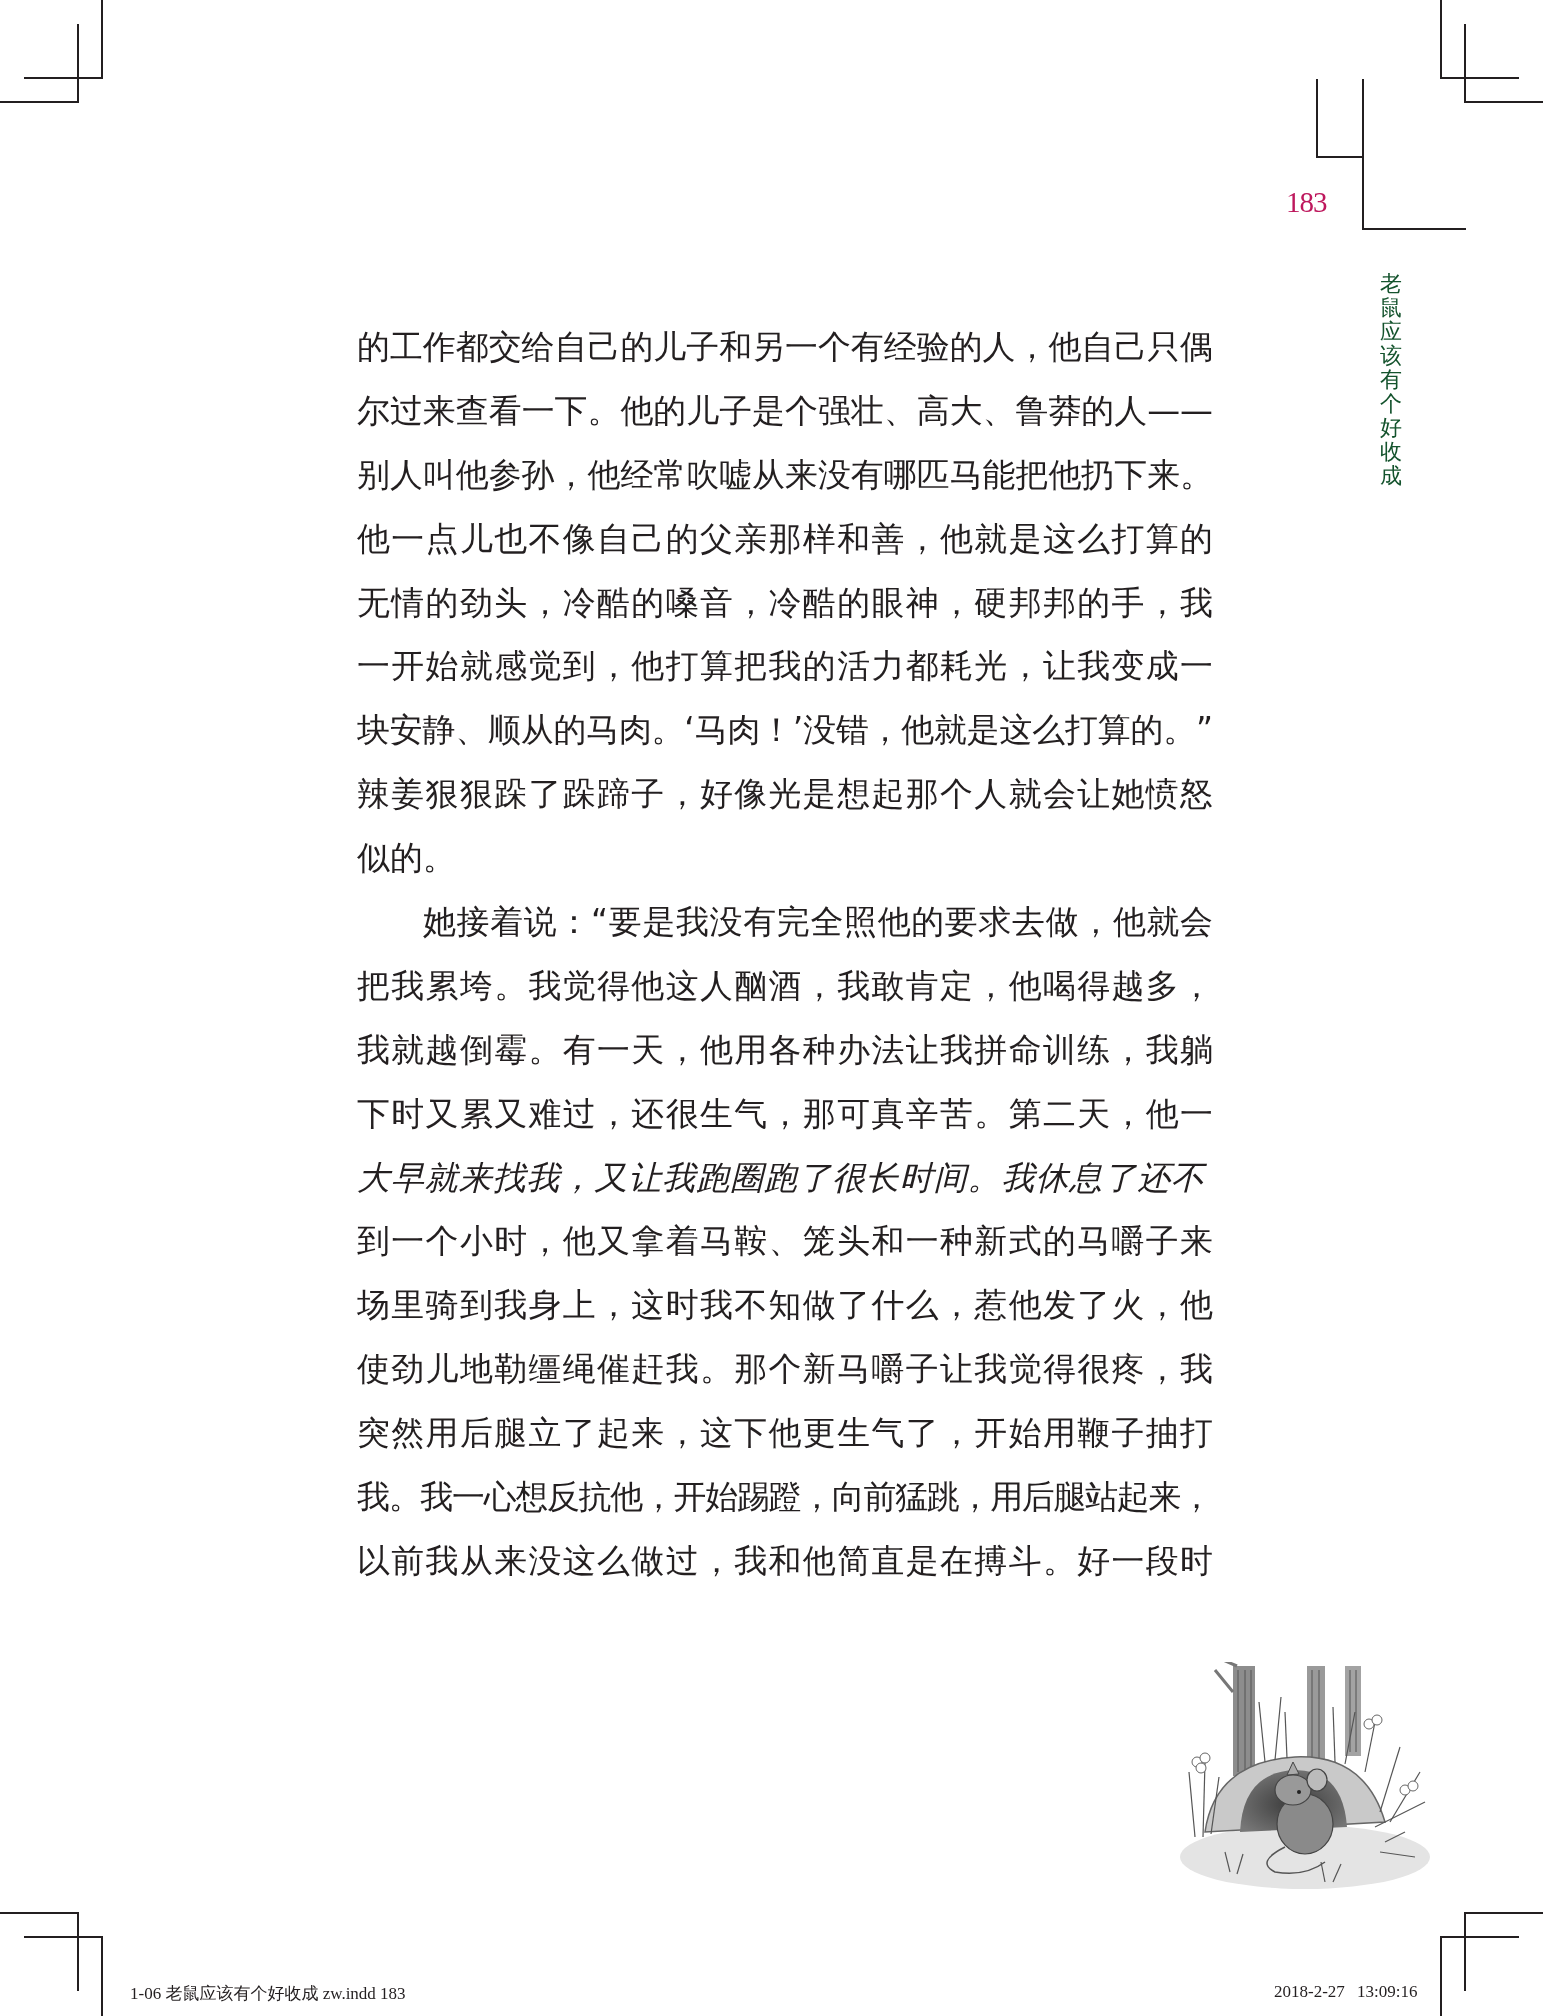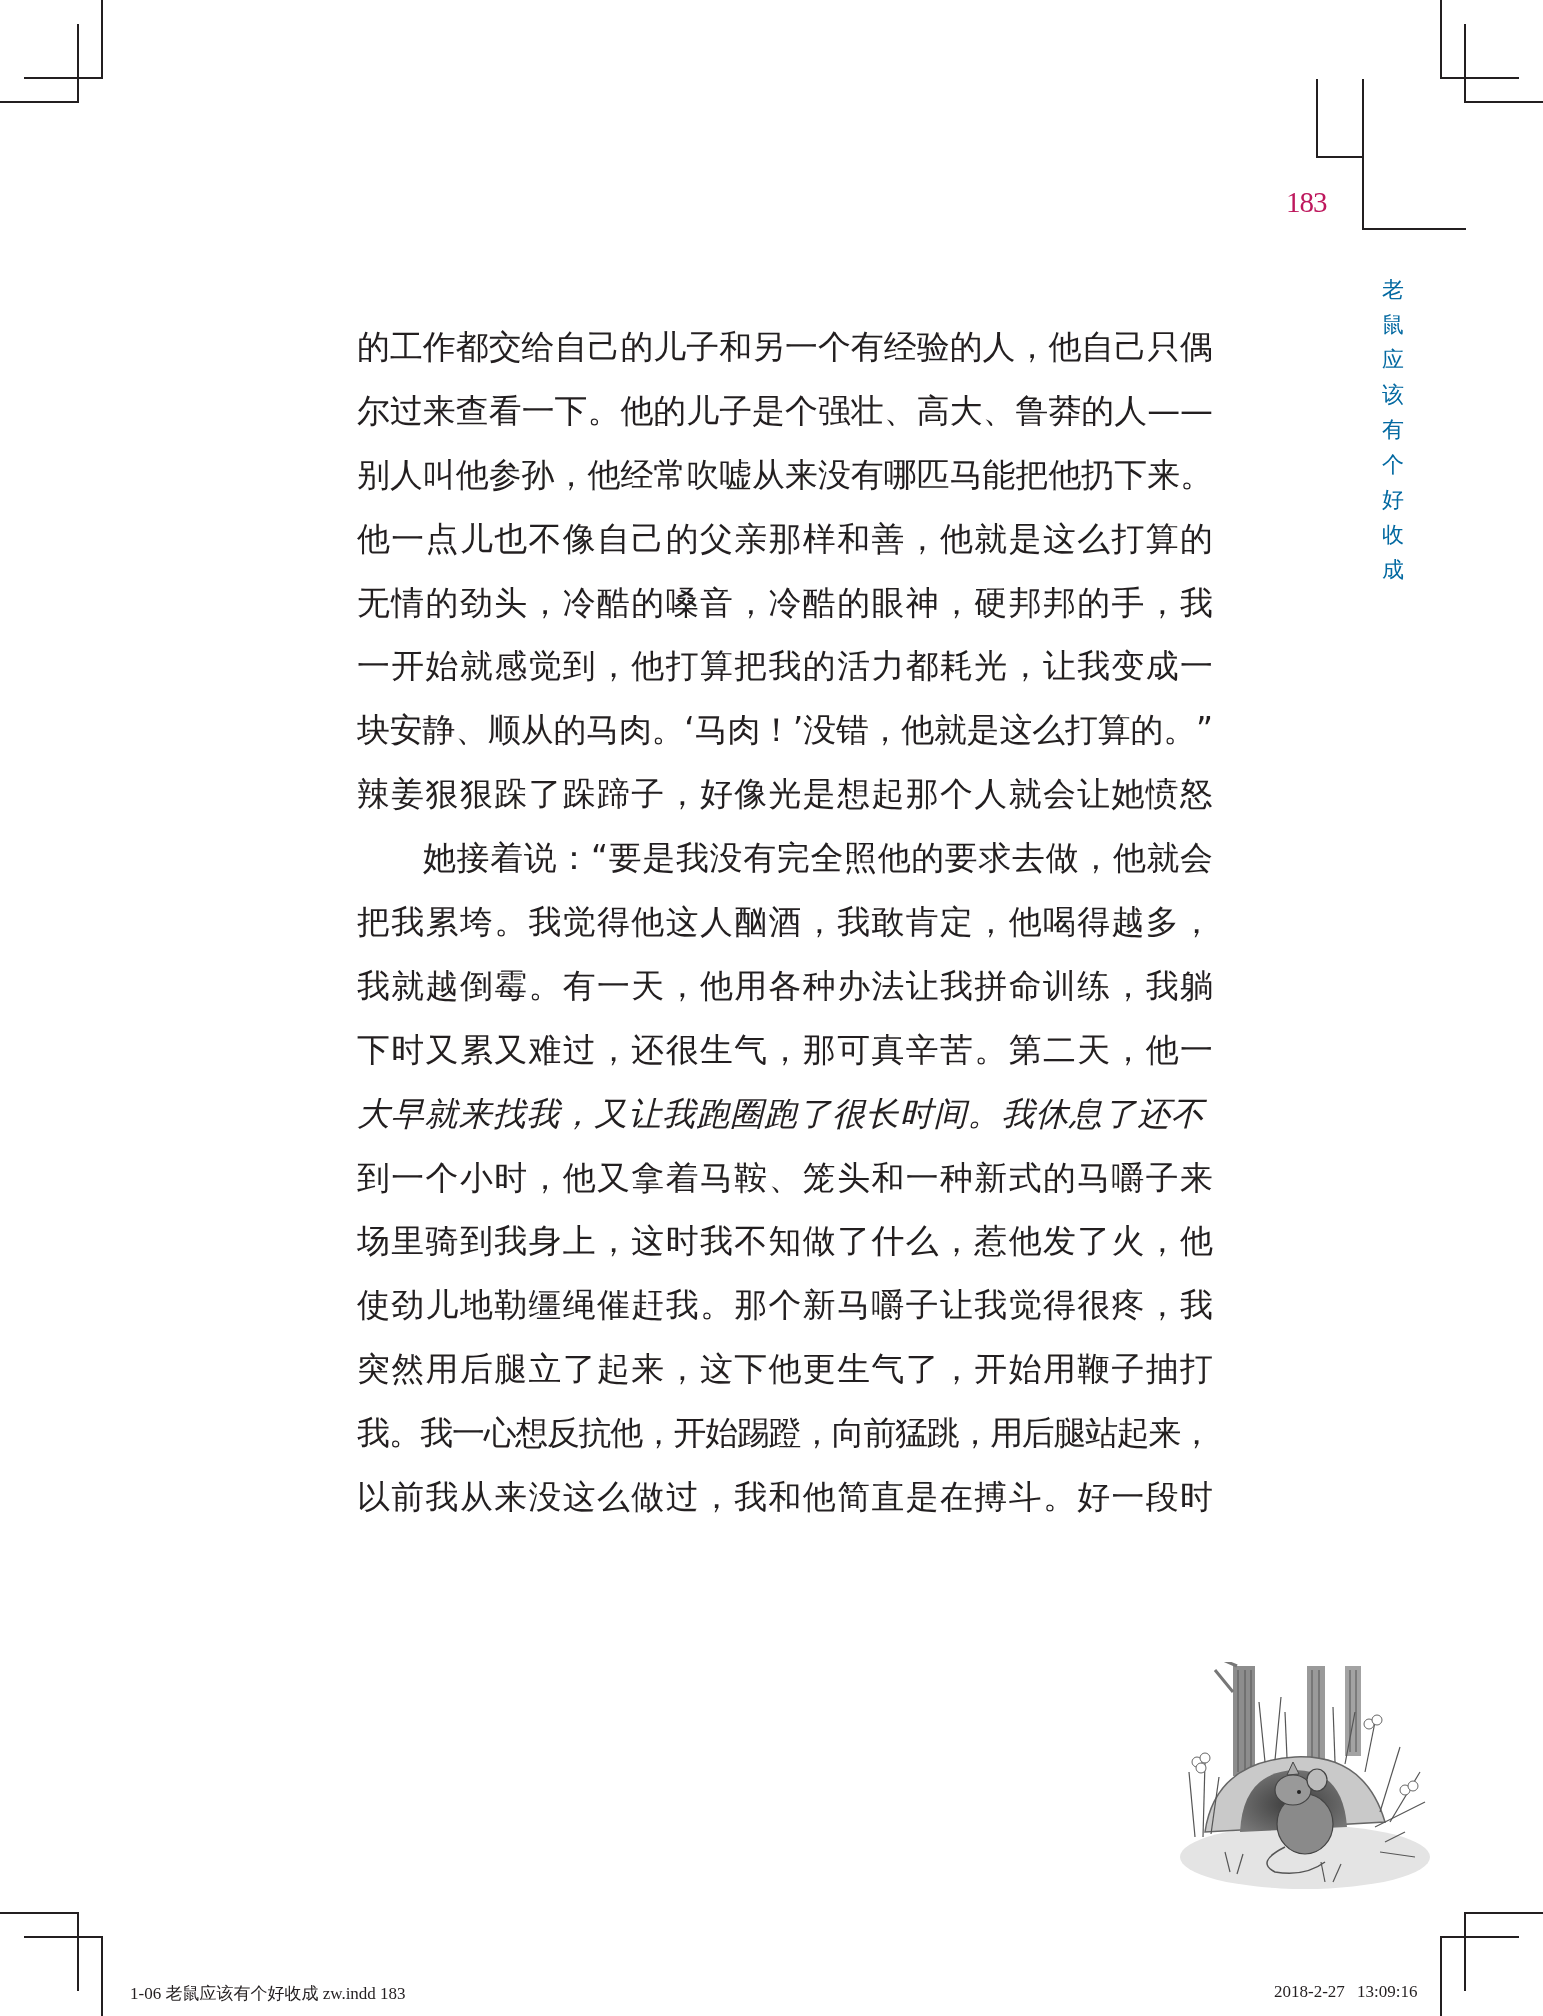--- a/index.html
+++ b/index.html
@@ -1,21 +1,21 @@
 <!DOCTYPE html>
 <html><head>
   <meta charset="utf-8">
   <style>
     html, body { margin:0; padding:0; background:#ffffff; }
     body { width:1543px; height:2016px; position:relative; overflow:hidden; font-family:"DejaVu Sans", sans-serif; color:#231f20; }
     .line { position:absolute; background:#231f20; }
     .h { height:2px; }
     .v { width:2px; }
     .page-number { position:absolute; left:1286px; top:186px; font-family:"Liberation Serif", serif; font-size:29px; color:#be185d; letter-spacing:-1px; }
-    .running-title { position:absolute; left:1380px; top:272px; width:26px; font-size:22px; line-height:35px; color:#0369a1; text-align:center; word-break:break-all; }
+    .running-title { position:absolute; left:1380px; top:272px; width:26px; font-size:22px; line-height:24px; color:#14532d; word-break:break-all; }
     .body-text { position:absolute; left:357px; top:323px; width:856px; }
     .text-line { height:63.9px; line-height:48px; font-size:32.9px; white-space:nowrap; text-align-last:justify; text-align:justify; display:block; overflow:visible; }
     .text-line.indent { padding-left:66px; }
     .text-line.last { text-align-last:left; }
     .illustration { position:absolute; left:1175px; top:1662px; width:258px; height:232px; }
     .footer-file { position:absolute; left:130px; top:1982px; font-family:"Liberation Serif", serif; font-size:17px; color:#231f20; }
     .footer-time { position:absolute; left:1274px; top:1982px; font-family:"Liberation Serif", serif; font-size:17px; color:#231f20; word-spacing:8px;text-align:center; }
   </style>
 </head>
 <body>
@@ -47,20 +47,21 @@
 
 <div class="body-text" id="body-text">
     <div class="text-line" style="letter-spacing: 0px;"><span style="white-space: nowrap; letter-spacing: 0px; margin-right: 0px;">的工作都交给自己的儿子和另一个有经验的人，他自己只偶</span></div>
     <div class="text-line" style="letter-spacing: 0px;"><span style="white-space: nowrap; letter-spacing: 0px; margin-right: 0px;">尔过来查看一下。他的儿子是个强壮、高大、鲁莽的人——</span></div>
     <div class="text-line" style="letter-spacing: 0px;"><span style="white-space: nowrap; letter-spacing: 0px; margin-right: 0px;">别人叫他参孙，他经常吹嘘从来没有哪匹马能把他扔下来。</span></div>
     <div class="text-line" style="letter-spacing: 0px;"><span style="white-space: nowrap; letter-spacing: 0px; margin-right: 0px;">他一点儿也不像自己的父亲那样和善，他就是这么打算的</span></div>
     <div class="text-line" style="letter-spacing: 0px;"><span style="white-space: nowrap; letter-spacing: 0px; margin-right: 0px;">无情的劲头，冷酷的嗓音，冷酷的眼神，硬邦邦的手，我</span></div>
     <div class="text-line" style="letter-spacing: 0px;"><span style="white-space: nowrap; letter-spacing: 0px; margin-right: 0px;">一开始就感觉到，他打算把我的活力都耗光，让我变成一</span></div>
     <div class="text-line" style="letter-spacing: 0px;"><span style="white-space: nowrap; letter-spacing: -0.15625px; margin-right: 0.15625px;">块安静、顺从的马肉。‘马肉！’没错，他就是这么打算的。”</span></div>
     <div class="text-line" style="letter-spacing: 0px;"><span style="white-space: nowrap; letter-spacing: 0px; margin-right: 0px;">辣姜狠狠跺了跺蹄子，好像光是想起那个人就会让她愤怒</span></div>
+    <div class="text-line last">似的。</div>
     <div class="text-line indent" style="letter-spacing: 0px;"><span style="white-space: nowrap; letter-spacing: 0px; margin-right: 0px;">她接着说：“要是我没有完全照他的要求去做，他就会</span></div>
     <div class="text-line" style="letter-spacing: 0px;"><span style="white-space: nowrap; letter-spacing: 0px; margin-right: 0px;">把我累垮。我觉得他这人酗酒，我敢肯定，他喝得越多，</span></div>
     <div class="text-line" style="letter-spacing: 0px;"><span style="white-space: nowrap; letter-spacing: 0px; margin-right: 0px;">我就越倒霉。有一天，他用各种办法让我拼命训练，我躺</span></div>
     <div class="text-line" style="letter-spacing: 0px;"><span style="white-space: nowrap; letter-spacing: 0px; margin-right: 0px;">下时又累又难过，还很生气，那可真辛苦。第二天，他一</span></div>
     <div class="text-line" style="letter-spacing: 0px;"><span style="white-space: nowrap; letter-spacing: 0px; margin-right: 9px; font-style: italic;">大早就来找我，又让我跑圈跑了很长时间。我休息了还不</span></div>
     <div class="text-line" style="letter-spacing: 0px;"><span style="white-space: nowrap; letter-spacing: 0px; margin-right: 0px;">到一个小时，他又拿着马鞍、笼头和一种新式的马嚼子来</span></div>
     <div class="text-line" style="letter-spacing: 0px;"><span style="white-space: nowrap; letter-spacing: 0px; margin-right: 0px;">场里骑到我身上，这时我不知做了什么，惹他发了火，他</span></div>
     <div class="text-line" style="letter-spacing: 0px;"><span style="white-space: nowrap; letter-spacing: 0px; margin-right: 0px;">使劲儿地勒缰绳催赶我。那个新马嚼子让我觉得很疼，我</span></div>
     <div class="text-line" style="letter-spacing: 0px;"><span style="white-space: nowrap; letter-spacing: 0px; margin-right: 0px;">突然用后腿立了起来，这下他更生气了，开始用鞭子抽打</span></div>
     <div class="text-line" style="letter-spacing: 0px;"><span style="white-space: nowrap; letter-spacing: -1.23257px; margin-right: 1.23257px;">我。我一心想反抗他，开始踢蹬，向前猛跳，用后腿站起来，</span></div>

